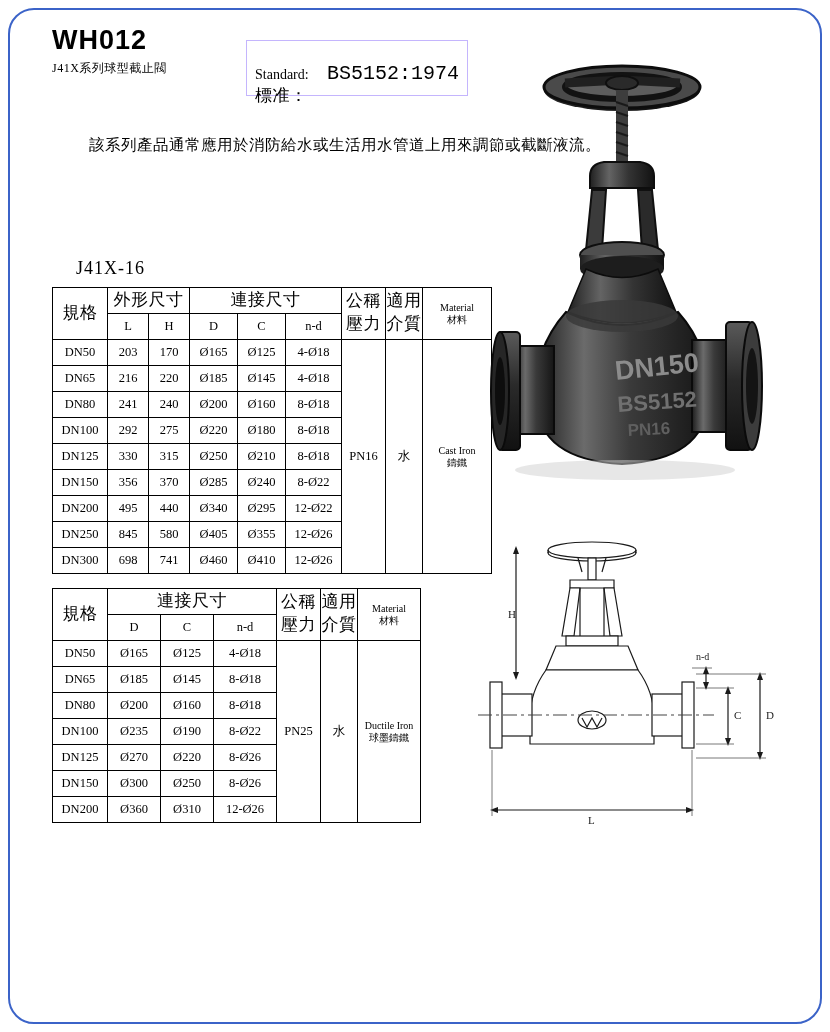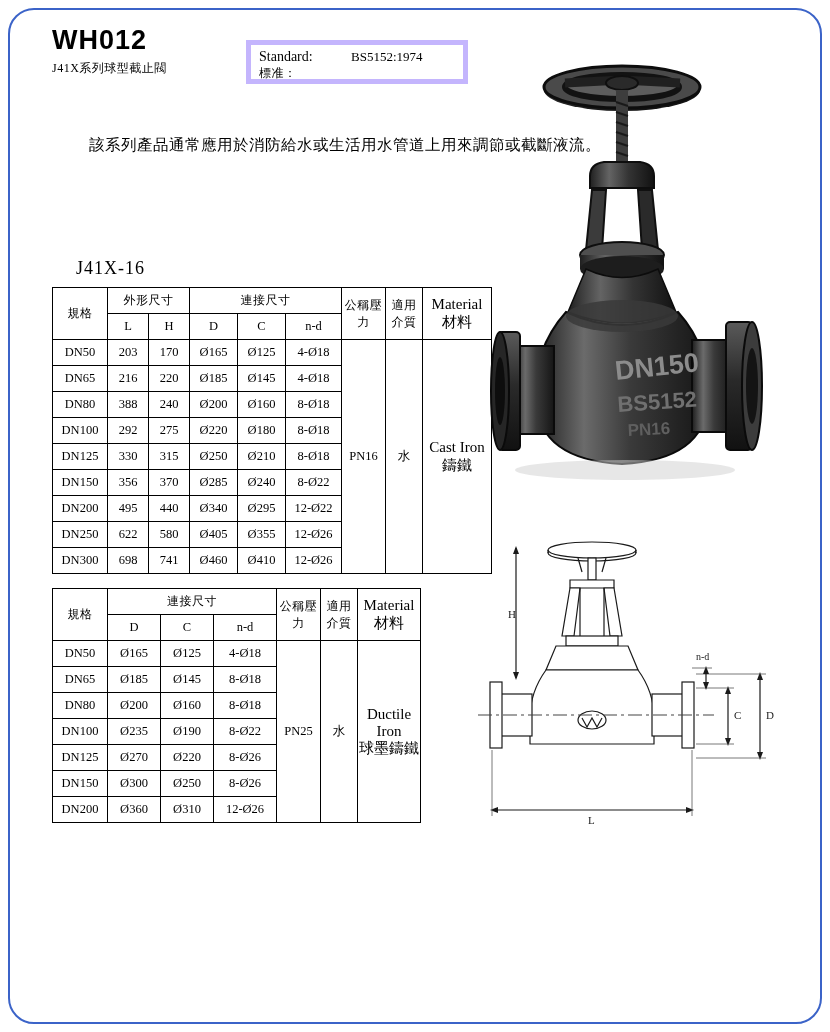--- a/index.html
+++ b/index.html
@@ -49,33 +49,33 @@
   .model-name {
     font-size: 12px;
     margin-top: 6px;
     letter-spacing: 0.5px;
   }
   .standard-box {
     position: absolute;
     left: 246px;
     top: 40px;
     width: 222px;
-    height: 44px;
-    border: 5px solid #c4b5fd;
+    height: 56px;
+    border: 1px solid #c4b5fd;
     box-sizing: border-box;
-    padding: 3px 8px 0 8px;
+    padding: 20px 8px 0 8px;
     line-height: 1.25;
     font-size: 14px;
   }
   .standard-row {
     display: flex;
     align-items: baseline;
   }
   .standard-label { width: 92px; }
-  .standard-val { font-size: 13px; }
+  .standard-val { font-size: 20px; font-family: Liberation Mono, monospace; }
 
   
   .description {
     position: absolute;
     left: 58px;
     top: 132px;
     width: 600px;
     font-size: 15.5px;
     line-height: 1.7;
     text-indent: 2em;
@@ -98,22 +98,22 @@
   }
   table.spec td, table.spec th {
     border: 1px solid #000;
     text-align: center;
     vertical-align: middle;
     font-weight: normal;
     padding: 0;
     height: 25px;
     line-height: 1.15;
   }
-  .small-cn { font-size: 12px; letter-spacing: 0.5px; }
-  .mat-cell { font-size: 15px; line-height: 1.3; }
+  .small-cn { font-size: 17px; letter-spacing: 0.5px; font-family: Liberation Mono, monospace; }
+  .mat-cell { font-size: 10px; line-height: 1.3; }
 
   
   #table1 .c-spec { width: 54px; }
   #table1 .c-L { width: 40px; }
   #table1 .c-H { width: 40px; }
   #table1 .c-D { width: 47px; }
   #table1 .c-C { width: 47px; }
   #table1 .c-nd { width: 55px; }
   #table1 .c-pn { width: 43px; }
   #table1 .c-med { width: 36px; }
@@ -211,21 +211,21 @@
       <tr>
         <td>DN65</td>
         <td>216</td>
         <td>220</td>
         <td>Ø185</td>
         <td>Ø145</td>
         <td>4-Ø18</td>
       </tr>
       <tr>
         <td>DN80</td>
-        <td>388</td>
+        <td>241</td>
         <td>240</td>
         <td>Ø200</td>
         <td>Ø160</td>
         <td>8-Ø18</td>
       </tr>
       <tr>
         <td>DN100</td>
         <td>292</td>
         <td>275</td>
         <td>Ø220</td>
@@ -251,21 +251,21 @@
       <tr>
         <td>DN200</td>
         <td>495</td>
         <td>440</td>
         <td>Ø340</td>
         <td>Ø295</td>
         <td>12-Ø22</td>
       </tr>
       <tr>
         <td>DN250</td>
-        <td>622</td>
+        <td>845</td>
         <td>580</td>
         <td>Ø405</td>
         <td>Ø355</td>
         <td>12-Ø26</td>
       </tr>
       <tr>
         <td>DN300</td>
         <td>698</td>
         <td>741</td>
         <td>Ø460</td>

